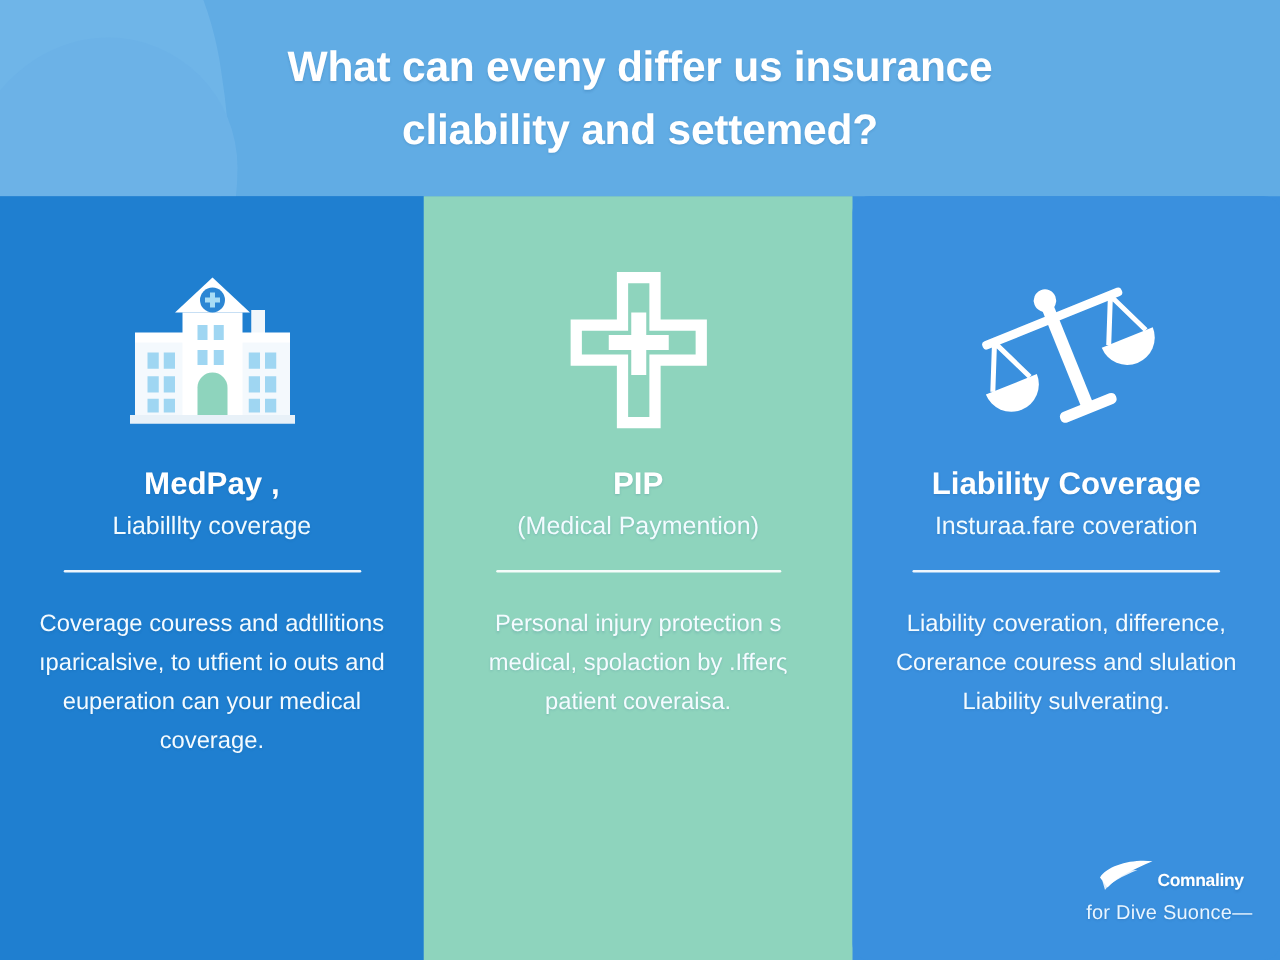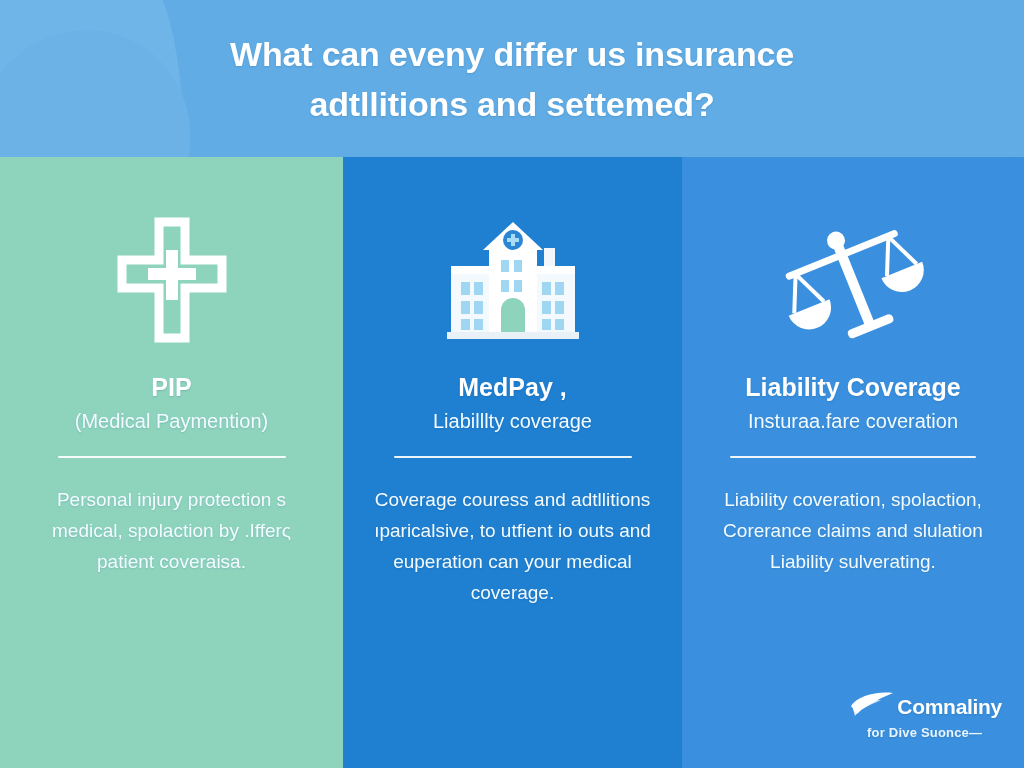--- a/index.html
+++ b/index.html
@@ -147,64 +147,48 @@
     flex-direction: column;
     align-items: center;
   }
   .logo-row {
     display: flex;
     align-items: center;
     gap: 2px;
   }
   .logo-name {
     color: #ffffff;
-    font-size: 21px;
+    font-size: 14px;
     font-weight: bold;
     letter-spacing: -0.3px;
     text-shadow: 0 1px 2px rgba(20,70,120,0.2);
   }
   .logo-tagline {
     color: #e9f5ff;
-    font-size: 13px;
+    font-size: 16px;
     margin-top: 1px;
     letter-spacing: 0.2px;
     text-shadow: 0 1px 2px rgba(20,70,120,0.2);
-    font-weight: bold;
   }
 </style>
 </head>
 <body>
 
 <div id="infographic">
 
   <div class="header">
     <div class="header-blob"></div>
     <div class="header-blob2"></div>
     <div class="header-title">
       <div class="line">What can eveny differ us insurance</div>
-      <div class="line">adtllitions and settemed?</div>
+      <div class="line">cliability and settemed?</div>
     </div>
   </div>
 
   <div class="columns">
-
-    <div class="column col-1">
-      <div class="icon-wrap">
-        <svg width="112" height="128" viewBox="0 0 112 128">
-          <path d="M43 6 H69 V44 H106 V72 H69 V122 H43 V72 H6 V44 H43 Z" fill="none" stroke="#ffffff" stroke-width="9" stroke-linejoin="miter"></path>
-          <path d="M50 34 H62 V52 H80 V64 H62 V84 H50 V64 H32 V52 H50 Z" fill="#ffffff"></path>
-        </svg>
-      </div>
-      <div class="titles">
-        <div class="card-title">PIP</div>
-        <div class="card-subtitle">(Medical Paymention)</div>
-      </div>
-      <div class="divider"></div>
-      <div class="body-text">Personal injury protection s medical, spolaction by .Ifferς patient coveraisa.</div>
-    </div>
 
     <div class="column col-2">
       <div class="icon-wrap">
         <svg width="140" height="128" viewBox="0 0 140 128">
 
           <rect x="101" y="32" width="11" height="30" fill="#f2f7fb"></rect>
 
           <rect x="8" y="56" width="124" height="62" fill="#f4f9fd"></rect>
           <rect x="8" y="50" width="124" height="8" fill="#ffffff"></rect>
 
@@ -240,20 +224,35 @@
         </svg>
       </div>
       <div class="titles">
         <div class="card-title">MedPay ,</div>
         <div class="card-subtitle">Liabilllty coverage</div>
       </div>
       <div class="divider"></div>
       <div class="body-text">Coverage couress and adtllitions ıparicalsive, to utfient io outs and euperation can your medical coverage.</div>
     </div>
 
+    <div class="column col-1">
+      <div class="icon-wrap">
+        <svg width="112" height="128" viewBox="0 0 112 128">
+          <path d="M43 6 H69 V44 H106 V72 H69 V122 H43 V72 H6 V44 H43 Z" fill="none" stroke="#ffffff" stroke-width="9" stroke-linejoin="miter"></path>
+          <path d="M50 34 H62 V52 H80 V64 H62 V84 H50 V64 H32 V52 H50 Z" fill="#ffffff"></path>
+        </svg>
+      </div>
+      <div class="titles">
+        <div class="card-title">PIP</div>
+        <div class="card-subtitle">(Medical Paymention)</div>
+      </div>
+      <div class="divider"></div>
+      <div class="body-text">Personal injury protection s medical, spolaction by .Ifferς patient coveraisa.</div>
+    </div>
+
     <div class="column col-3">
       <div class="icon-wrap">
         <svg width="150" height="130" viewBox="0 0 150 130">
           <g transform="rotate(-22 75 65)">
 
             <rect x="69" y="26" width="10" height="88" fill="#ffffff"></rect>
 
             <rect x="50" y="110" width="48" height="9" rx="4" fill="#ffffff"></rect>
 
             <rect x="14" y="34" width="120" height="7" rx="3" fill="#ffffff"></rect>
@@ -268,21 +267,21 @@
 
             <path d="M102 74 H146 A22 22 0 0 1 102 74 Z" fill="#ffffff"></path>
           </g>
         </svg>
       </div>
       <div class="titles">
         <div class="card-title">Liability Coverage</div>
         <div class="card-subtitle">Insturaa.fare coveration</div>
       </div>
       <div class="divider"></div>
-      <div class="body-text">Liability coveration, spolaction, Corerance claims and slulation Liability sulverating.</div>
+      <div class="body-text">Liability coveration, difference, Corerance couress and slulation Liability sulverating.</div>
     </div>
 
   </div>
 
   <div class="logo">
     <div class="logo-row">
       <span>
         <svg width="48" height="30" viewBox="0 0 48 30">
           <path d="M4 16 C10 6, 30 1, 46 3 C32 9, 18 15, 10 24 Z" fill="#ffffff"></path>
           <path d="M6 19 C12 13, 24 10, 34 10 C22 15, 12 20, 8 26 Z" fill="#ffffff" opacity="0.85"></path>

